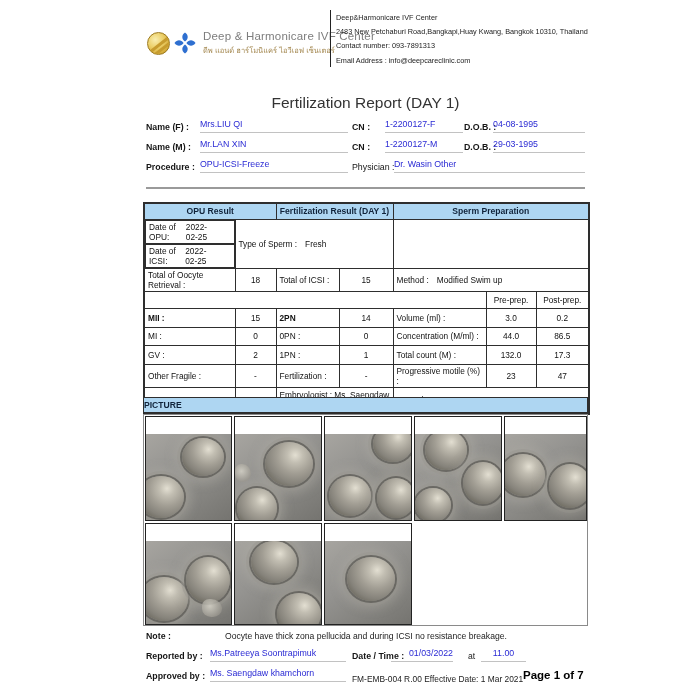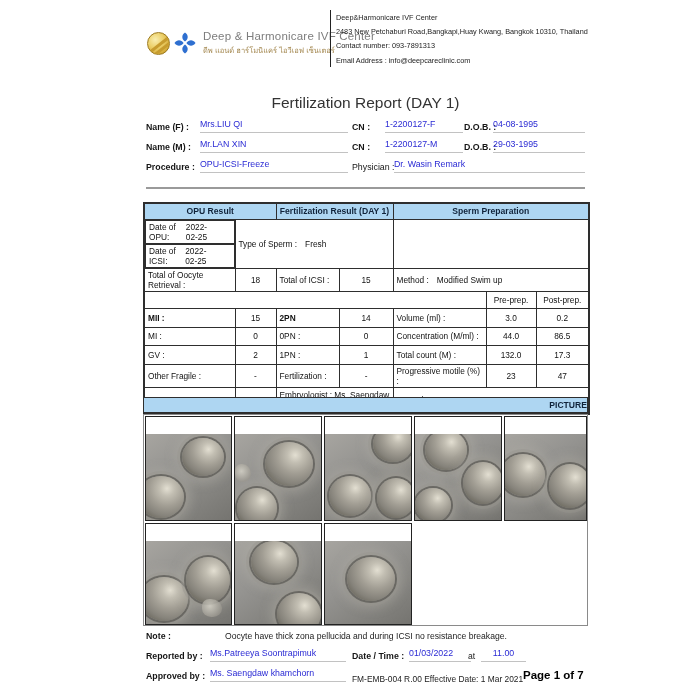--- a/index.html
+++ b/index.html
@@ -37,21 +37,21 @@
     table-layout:fixed; font-size:8.3px; color:#111; border:2px solid #2e2e2e; }
   table.res td { border:1px solid #2e2e2e; padding:1px 3px; vertical-align:middle; }
   td.sec { background:#aed6f2; font-weight:bold; text-align:center; font-size:8.6px; color:#10233a; }
   td.cnum { text-align:center; }
   td.b { font-weight:bold; }
   .split { display:flex; justify-content:space-between; padding-right:16px !important; }
   .inlbl { margin-right:8px; }
 
   
   .pic-head { position:absolute; left:143px; top:397px; width:445px; height:16px;
-    background:#aed6f2; border:1px solid #2e2e2e; text-align:right; font-size:8.6px;
+    background:#aed6f2; border:1px solid #2e2e2e; text-align:left; font-size:8.6px;
     font-weight:bold; color:#10233a; line-height:14px; }
   .pic-box { position:absolute; left:143px; top:414px; width:445px; height:212px;
     border:1px solid #8a8a8a; background:#fff; }
   .pcell { position:absolute; border:1px solid #222; background:#fff; }
   .plabel { position:absolute; left:0; top:0; right:0; height:17px; background:#fff; }
   .pimg { position:absolute; left:0; top:17px; right:0; bottom:0; overflow:hidden;
     background: linear-gradient(145deg,#a7a5a0 0%, #949390 40%, #858480 70%, #757470 100%); }
   .ooc { position:absolute; border-radius:50%;
     background: radial-gradient(circle at 63% 30%, #e3dfd2 0%, #c2beb2 18%, #a29e94 42%, #86837b 66%, #676459 86%, #55534c 100%);
     box-shadow: 0 0 0 2px rgba(82,80,75,0.65), 0 0 0 5px rgba(150,148,142,0.45), 0 0 10px 8px rgba(180,178,170,0.35); }
@@ -103,21 +103,21 @@
   <span class="lbl" style="left:146px;top:142px;">Name (M) :</span>
   <span class="field" style="left:200px;top:139px;width:148px;">Mr.LAN  XIN</span>
   <span class="lbl" style="left:352px;top:142px;">CN :</span>
   <span class="field" style="left:385px;top:139px;width:78px;">1-2200127-M</span>
   <span class="lbl" style="left:464px;top:142px;">D.O.B. :</span>
   <span class="field" style="left:493px;top:139px;width:92px;">29-03-1995</span>
 
   <span class="lbl" style="left:146px;top:162px;">Procedure :</span>
   <span class="field" style="left:200px;top:159px;width:148px;">OPU-ICSI-Freeze</span>
   <span class="lbl" style="left:352px;top:162px;font-weight:normal;">Physician :</span>
-  <span class="field" style="left:394px;top:159px;width:191px;">Dr. Wasin Remark</span>
+  <span class="field" style="left:394px;top:159px;width:191px;">Dr. Wasin Other</span>
 
   <div class="sep"></div>
 
   <table class="res">
     <colgroup>
       <col style="width:91px">
         <col style="width:41px">
         <col style="width:63px">
         <col style="width:54px">
       <col style="width:93px">
@@ -262,21 +262,21 @@
       </div>
     </div>
   </div>
 
   <span class="lbl" style="left:146px;top:631px;">Note :</span>
   <span class="note-text" style="left:225px;top:631px;">Oocyte have thick zona pellucida and during ICSI no resistance breakage.</span>
 
   <span class="lbl" style="left:146px;top:651px;">Reported by :</span>
   <span class="field" style="left:210px;top:648px;width:136px;">Ms.Patreeya Soontrapimuk</span>
   <span class="lbl" style="left:352px;top:651px;">Date / Time :</span>
-  <span class="field" style="left:409px;top:648px;width:62px;text-align:left;">01/03/2022</span>
+  <span class="field" style="left:391px;top:648px;width:62px;text-align:right;">01/03/2022</span>
   <span class="note-text" style="left:468px;top:651px;">at</span>
   <span class="field" style="left:481px;top:648px;width:45px;text-align:center;">11.00</span>
 
   <span class="lbl" style="left:146px;top:671px;">Approved by :</span>
   <span class="field" style="left:210px;top:668px;width:136px;">Ms. Saengdaw khamchorn</span>
   <span class="formcode">FM-EMB-004 R.00 Effective Date: 1 Mar 2021</span>
   <span class="pageno">Page 1 of 7</span>
 
 </div>
 

